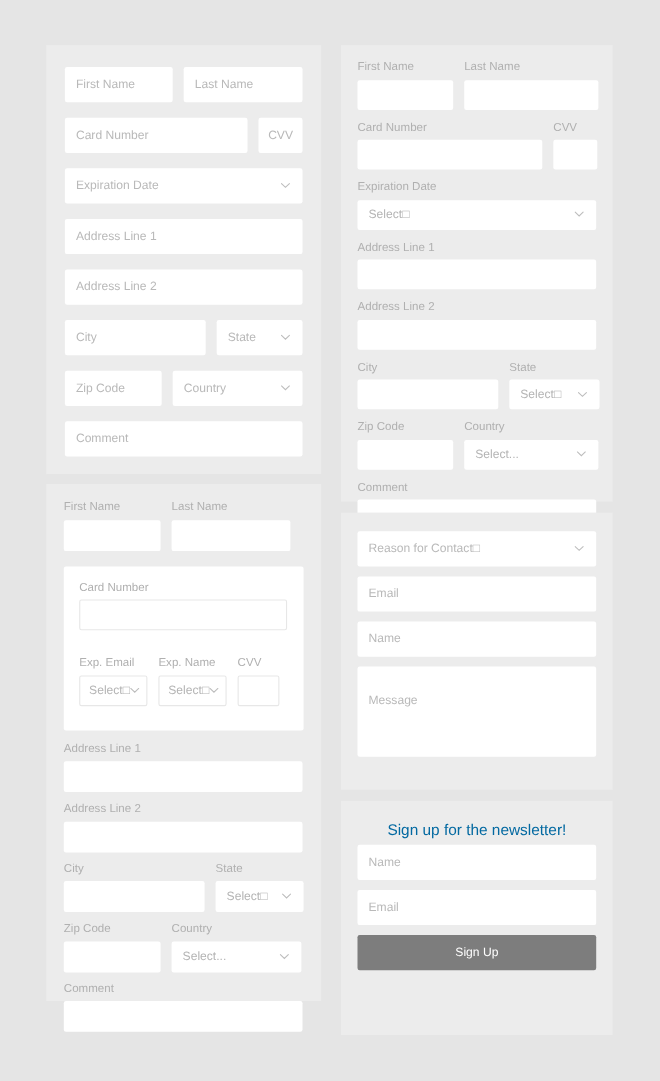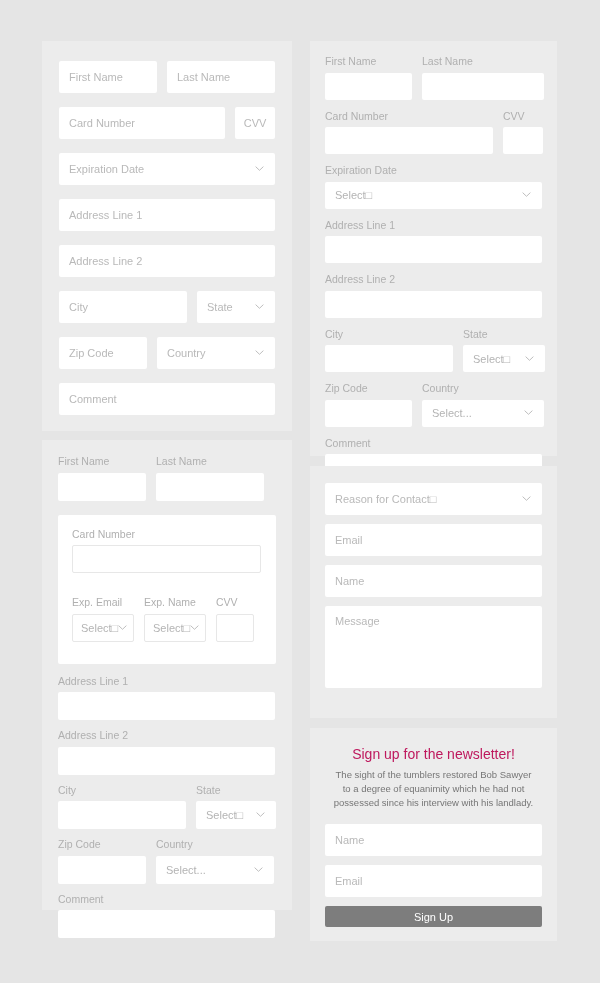--- a/index.html
+++ b/index.html
@@ -122,44 +122,44 @@
   .cf-sel  { width: 62px; padding: 0 8px; }
   .cf-cvv  { width: 38px; }
   .cf-sel .caret { right: 6px; }
 
   
   #panel-contact .inner { padding: 17px 15px; text-align: center; }
   #panel-contact .field { width: 217px; height: 32px; margin-bottom: 9px; }
   #panel-contact .field.msg {
     height: 82px;
     align-items: flex-start;
-    padding-top: 9px;
+    padding-top: 25px;
     margin-bottom: 0;
   }
 
   
   #panel-newsletter .inner { padding: 16px 15px 15px 15px; }
   .nl-title {
     text-align: center;
     font-size: 14px;
-    color: #be185d;
+    color: #0369a1;
     font-family: "Liberation Sans", sans-serif;
     margin: 2px 0 6px 0;
     font-weight: normal;
   }
   .nl-body {
     text-align: center;
     font-size: 9.5px;
     line-height: 1.45;
     color: #767676;
     margin: 0 6px 15px 6px;
   }
   #panel-newsletter .field { width: 217px; height: 32px; margin-bottom: 9px; }
   .nl-btn {
-    width: 217px; height: 21px;
+    width: 217px; height: 32px;
     background: #7d7d7d;
     color: #ffffff;
     border: 0;
     border-radius: 2px;
     font-size: 11px;
     font-family: "Liberation Sans", sans-serif;
     display: flex;
     align-items: center;
     justify-content: center;
     margin-top: 2px;
@@ -486,21 +486,20 @@
         <span>Message</span>
       </div>
 
     </div>
   </div>
 
   <div class="panel" id="panel-newsletter">
     <div class="inner">
 
       <h2 class="nl-title">Sign up for the newsletter!</h2>
-      <p class="nl-body">The sight of the tumblers restored Bob Sawyer to a degree of equanimity which he had not possessed since his interview with his landlady.</p>
 
       <div class="field ph">
         <span>Name</span>
       </div>
 
       <div class="field ph">
         <span>Email</span>
       </div>
 
       <button class="nl-btn">Sign Up</button>

